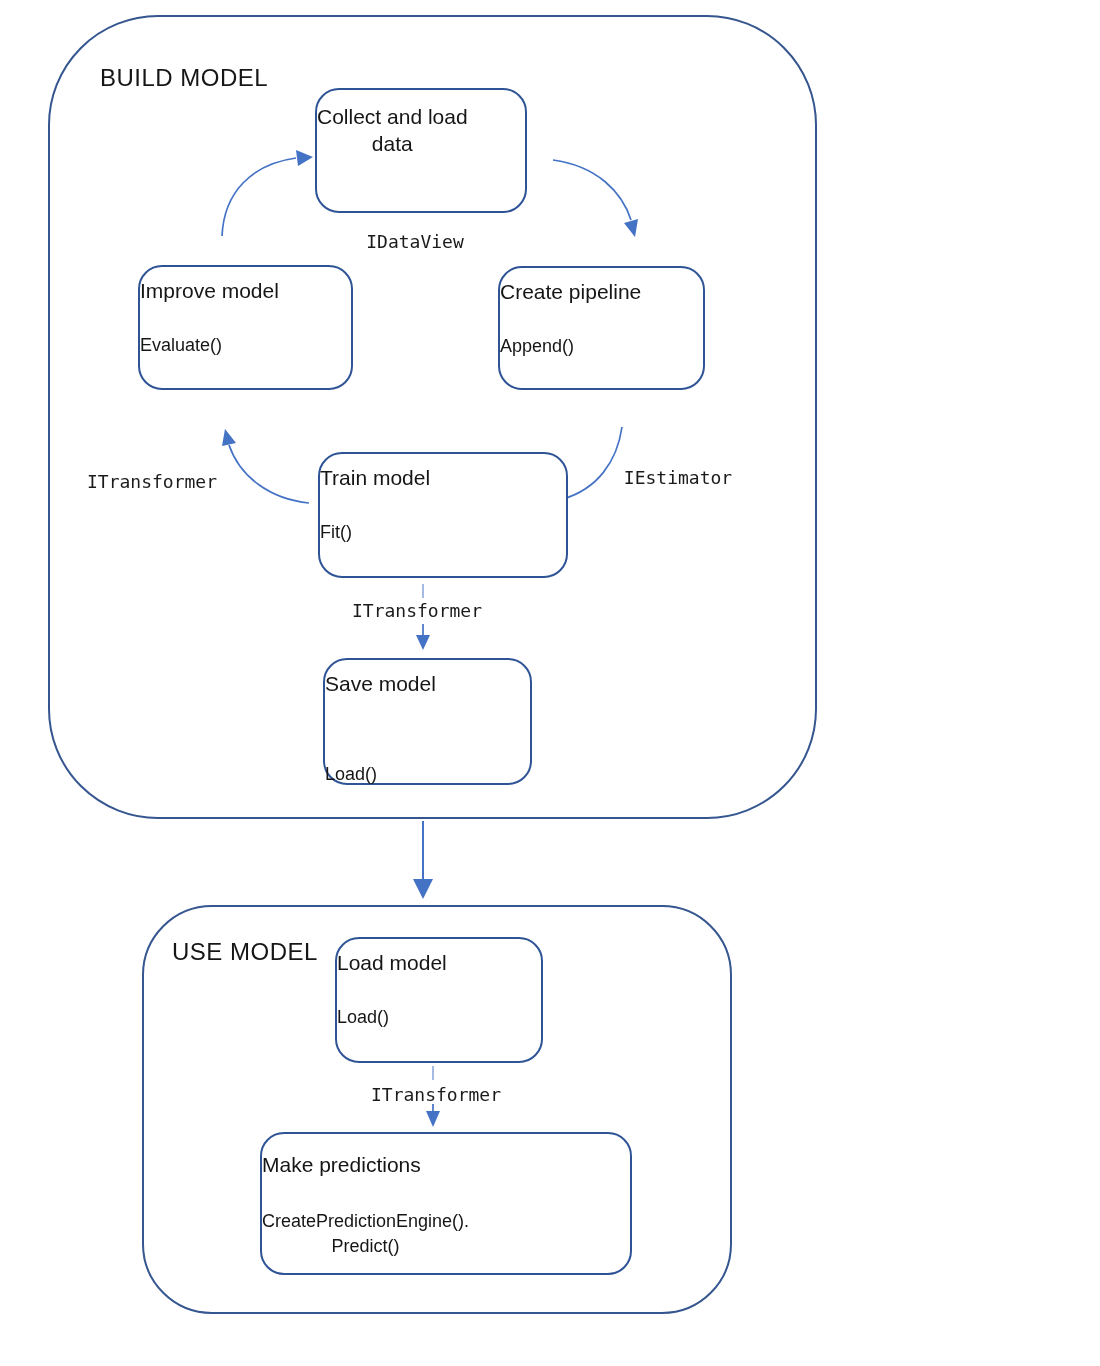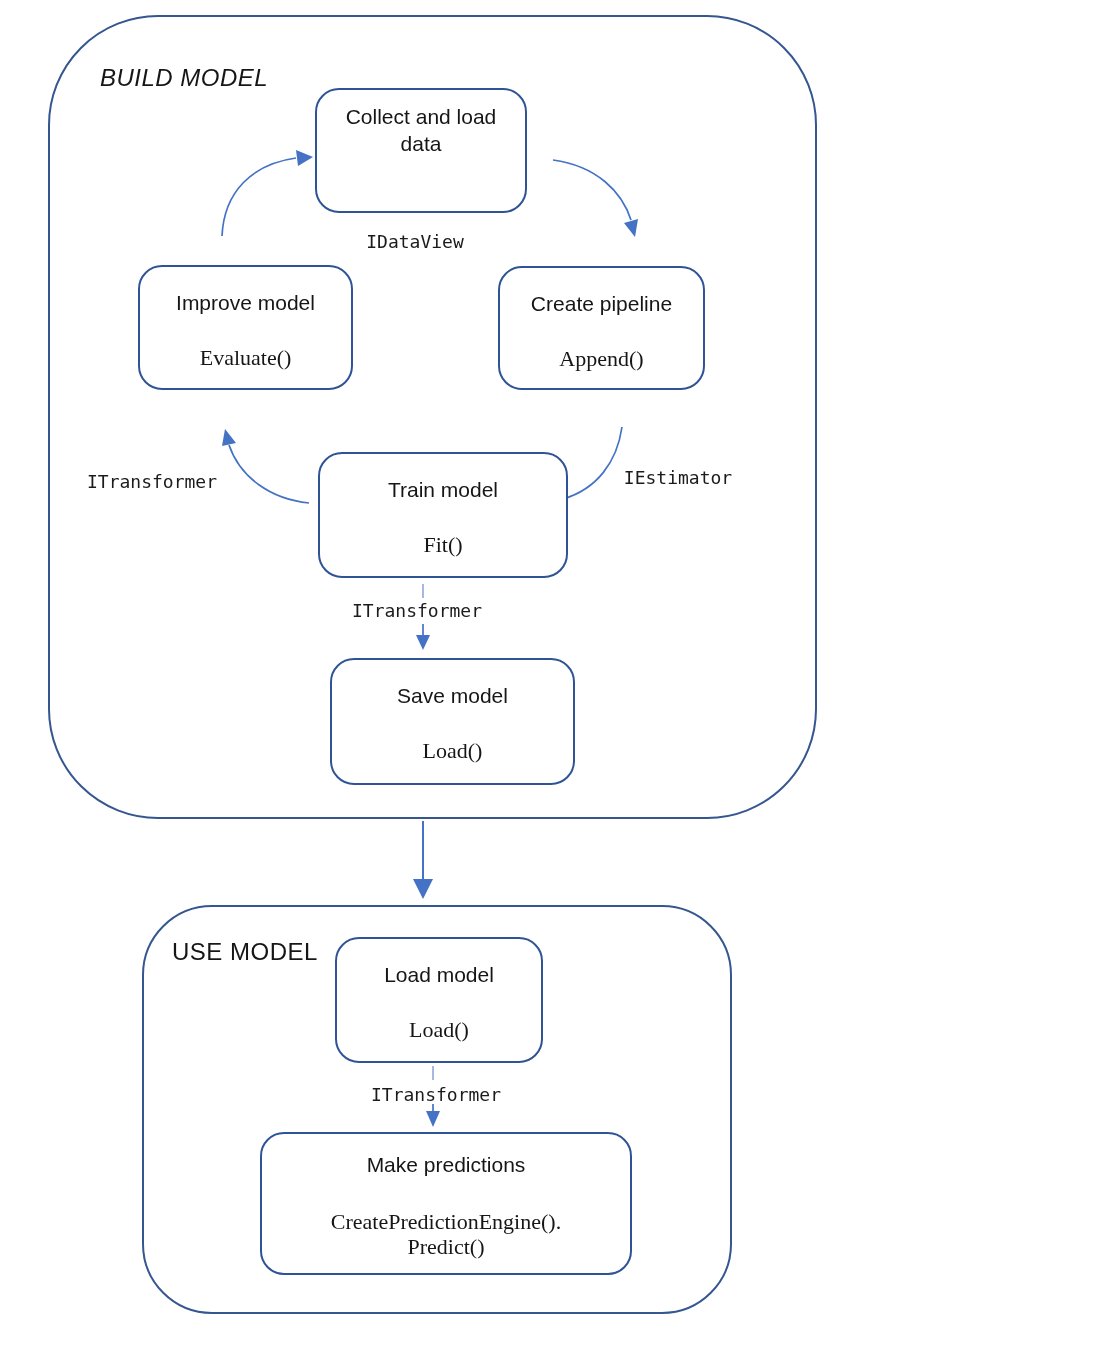--- a/index.html
+++ b/index.html
@@ -39,35 +39,35 @@
     white-space: nowrap;
   }
   .node {
     position: absolute;
     border: 2.5px solid #2F5496;
     border-radius: 24px;
     background: #ffffff;
     box-sizing: border-box;
     display: flex;
     flex-direction: column;
-    align-items: center;
+    align-items: flex-start;
     text-align: center;
   }
   .node .title {
-    margin-top: 22px;
+    margin-top: 10px;
     font-size: 21px;
     line-height: 27px;
     color: #161616;
     white-space: pre-line;
   }
   .node.two-line-title .title { margin-top: 13px; }
   .node .code {
     margin-top: 29px;
-    font-family: Liberation Serif, serif;
-    font-size: 22px;
+    font-family: Liberation Sans, sans-serif;
+    font-size: 18px;
     line-height: 25px;
     color: #161616;
     white-space: pre-line;
   }
   .node.wide .title { margin-top: 17px; }
   .node.wide .code { margin-top: 31px; }
   .iface-label {
     position: absolute;
     transform: translate(-50%, -50%);
     font-family: "DejaVu Sans Mono", "Liberation Mono", monospace;
@@ -84,21 +84,21 @@
   .arrows path { fill: none; stroke-width: 1.7px; }
   .arrows .stub { stroke-width: 1.5px; opacity: 0.65; }
   .arrows .main-line { stroke-width: 2px; }
 </style>
 </head>
 <body>
 
 <div class="canvas">
 
   <div class="container-box build"></div>
-  <div class="section-label" style="left:100px; top:64px;font-style:italic;">BUILD MODEL</div>
+  <div class="section-label" style="left:100px; top:64px;">BUILD MODEL</div>
 
   <div class="container-box use"></div>
   <div class="section-label" style="left:172px; top:938px;">USE MODEL</div>
 
   <svg class="arrows" viewBox="0 0 1100 1366">
 
     <g>
       <path d="M 222,236 C 224,192 252,164 296,158" stroke="#4472C4"></path>
       <polygon points="313,157 296,150 298,166" fill="#4472C4"></polygon>
     </g>
@@ -149,21 +149,21 @@
   <div class="node" style="left:498px; top:266px; width:207px; height:124px;">
     <div class="title">Create pipeline</div>
     <div class="code">Append()</div>
   </div>
 
   <div class="node" style="left:318px; top:452px; width:250px; height:126px;">
     <div class="title">Train model</div>
     <div class="code">Fit()</div>
   </div>
 
-  <div class="node" style="left:330px; top:658px; width:245px; height:127px;">
+  <div class="node" style="left:323px; top:658px; width:209px; height:127px;gap:36px;">
     <div class="title">Save model</div>
     <div class="code">Load()</div>
   </div>
 
   <div class="node wide" style="left:260px; top:1132px; width:372px; height:143px;">
     <div class="title">Make predictions</div>
     <div class="code">CreatePredictionEngine().
 Predict()</div>
   </div>
 

